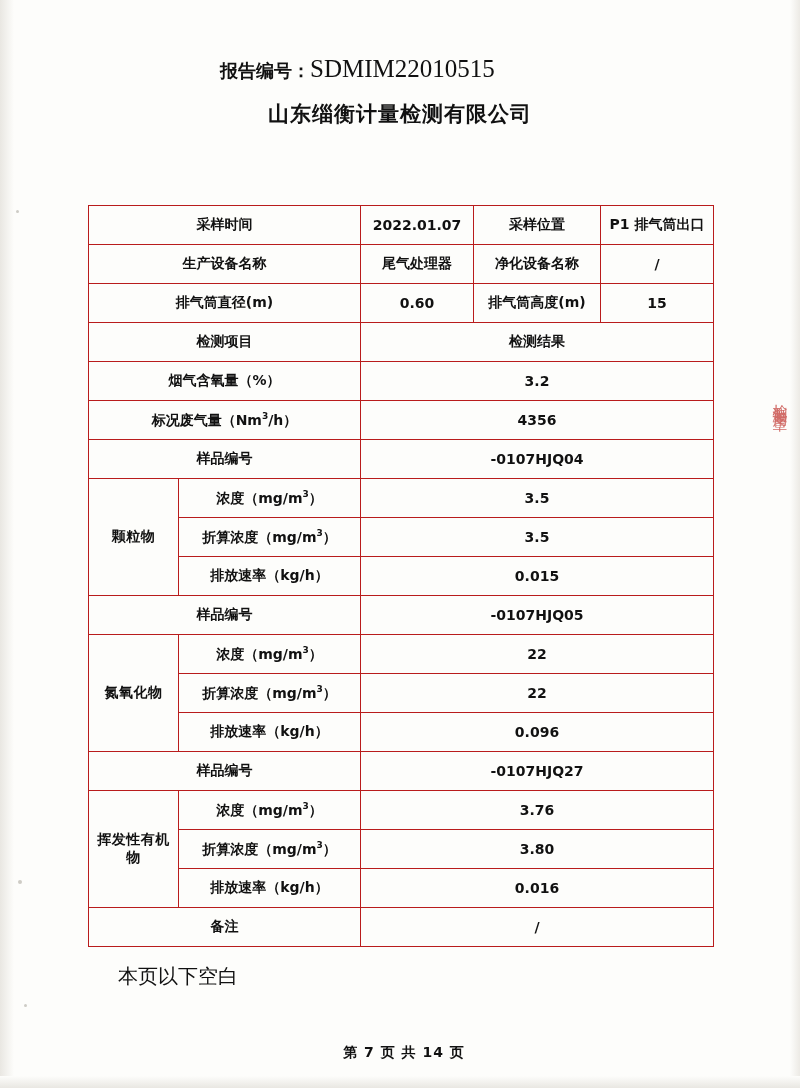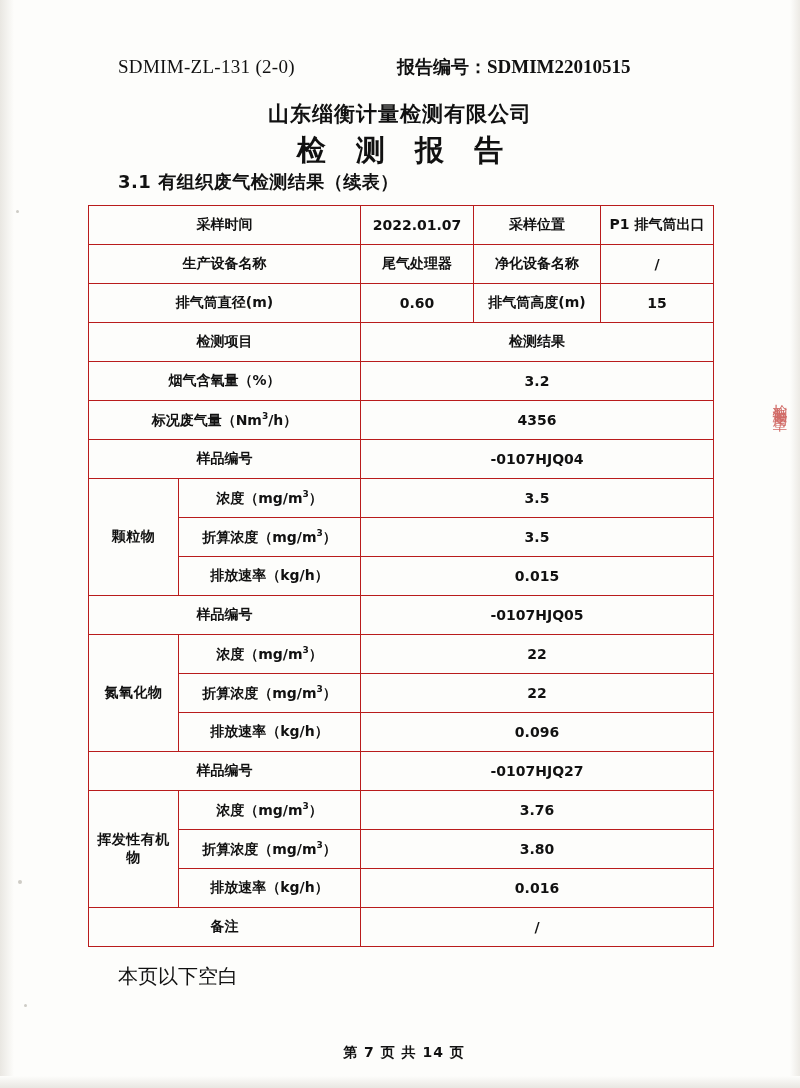--- a/index.html
+++ b/index.html
@@ -62,22 +62,22 @@
     font-weight: bold;
   }
   .report-no .label {
     font-family: "DejaVu Sans", sans-serif;
     font-weight: bold;
     font-size: 18px;
     margin-top: 12px;
   }
   .report-no .value {
     font-family: "Liberation Serif", serif;
-    font-weight: bold;
-    font-size: 19px;
+    font-weight: normal;
+    font-size: 25px;
     text-align: center;
   }
 
   .company {
     position: absolute;
     top: 100px;
     left: 0;
     right: 0;
     text-align: center;
     font-family: "DejaVu Sans", sans-serif;
@@ -196,29 +196,26 @@
 <div class="page">
   <div class="scan-edge-left"></div>
   <div class="scan-edge-right"></div>
   <div class="scan-edge-bottom"></div>
 
   <div class="speck" style="left:16px; top:210px; width:3px; height:3px;"></div>
   <div class="speck" style="left:18px; top:880px; width:4px; height:4px;"></div>
   <div class="speck" style="left:24px; top:1004px; width:3px; height:3px;"></div>
 
   <div class="header-row">
-    <div class="doc-code">SDMIM-ZL-131 (2-0)</div>
     <div class="report-no">
       <span class="label">报告编号：</span><span class="value">SDMIM22010515</span>
     </div>
   </div>
 
   <div class="company">山东缁衡计量检测有限公司</div>
-  <div class="title">检 测 报 告</div>
-  <div class="section-title">3.1  有组织废气检测结果（续表）</div>
 
   <table class="report">
     <colgroup>
       <col style="width:90px;">
       <col style="width:182px;">
       <col style="width:113px;">
       <col style="width:127px;">
       <col style="width:113px;">
     </colgroup>
     <tbody>

